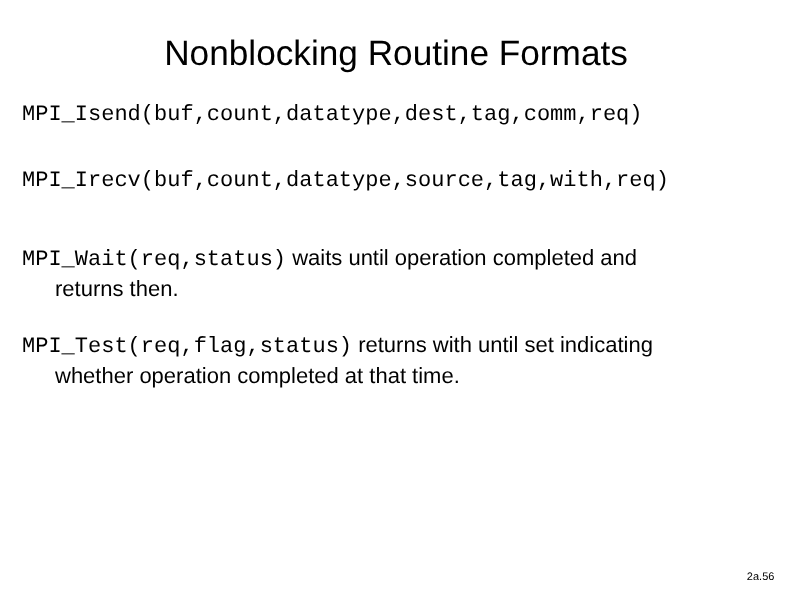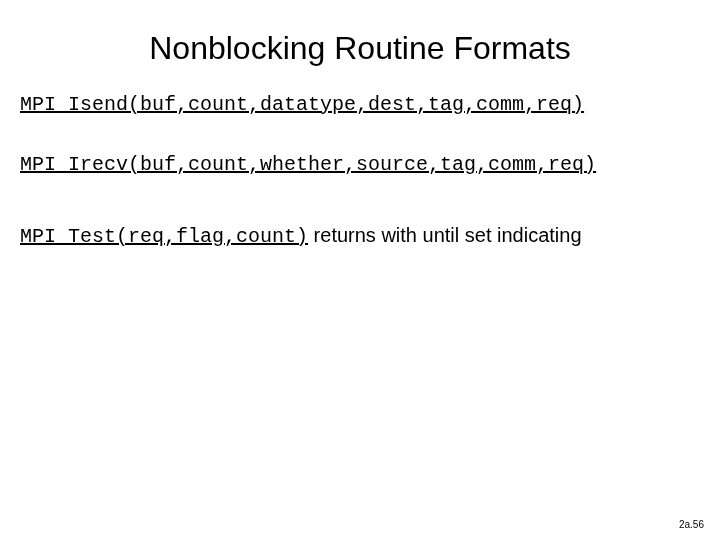--- a/index.html
+++ b/index.html
@@ -44,40 +44,44 @@
     font-size: 20px;
     line-height: 1.35;
     margin: 0 0 24px 0;
   }
   .para-indent .cont {
     display: block;
     margin-left: 30px;
   }
   .mono {
     font-family: "Courier New", Courier, monospace;
-    text-decoration: underline;
   }
   .footer {
     position: absolute;
     right: 16px;
     bottom: 10px;
     font-size: 10px;
   }
 </style>
 </head>
 <body>
 
 <div class="slide">
 
   <h1 class="title">Nonblocking Routine Formats</h1>
 
   <p class="line mono">MPI_Isend(buf,count,datatype,dest,tag,comm,req)</p>
 
-  <p class="line2 mono">MPI_Irecv(buf,count,whether,source,tag,comm,req)</p>
-
+  <p class="line2 mono">MPI_Irecv(buf,count,datatype,source,tag,with,req)</p>
 
 
   <p class="para-indent">
-    <span class="mono">MPI_Test(req,flag,count)</span><span> returns with until set indicating</span>
+    <span class="mono">MPI_Wait(req,status)</span><span> waits until operation completed and</span>
+    <span class="cont">returns then.</span>
+  </p>
+
+  <p class="para-indent">
+    <span class="mono">MPI_Test(req,flag,status)</span><span> returns with until set indicating</span>
+    <span class="cont">whether operation completed at that time.</span>
   </p>
 
   <div class="footer">2a.56</div>
 </div>
 
 </body></html>

